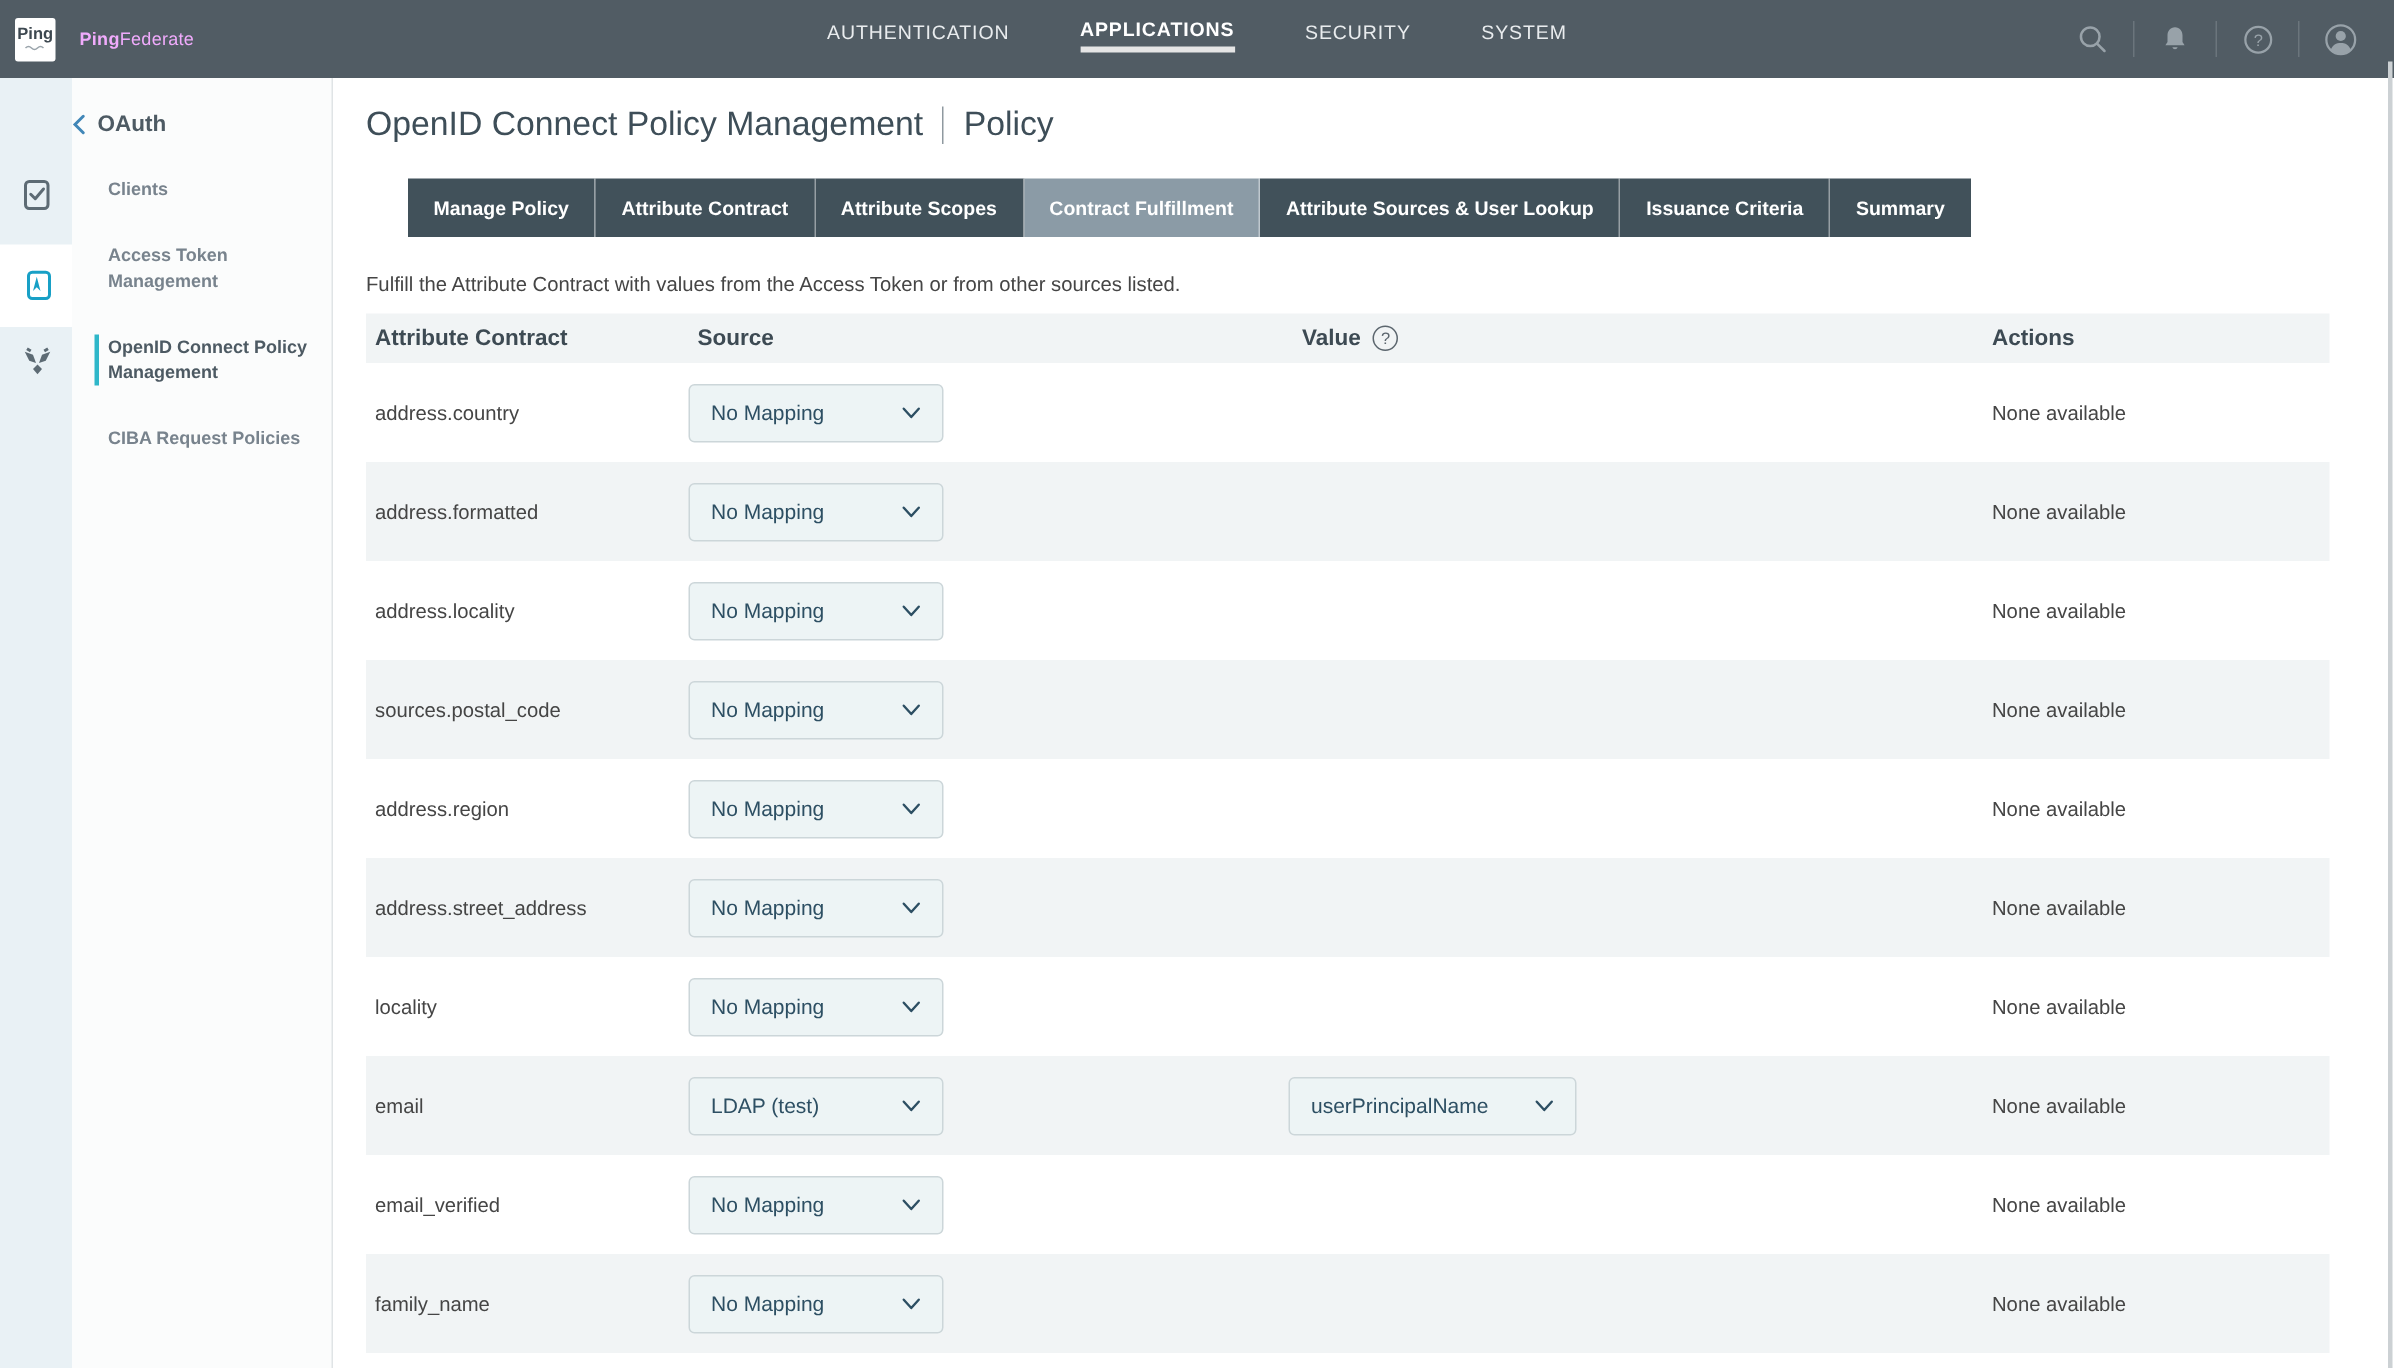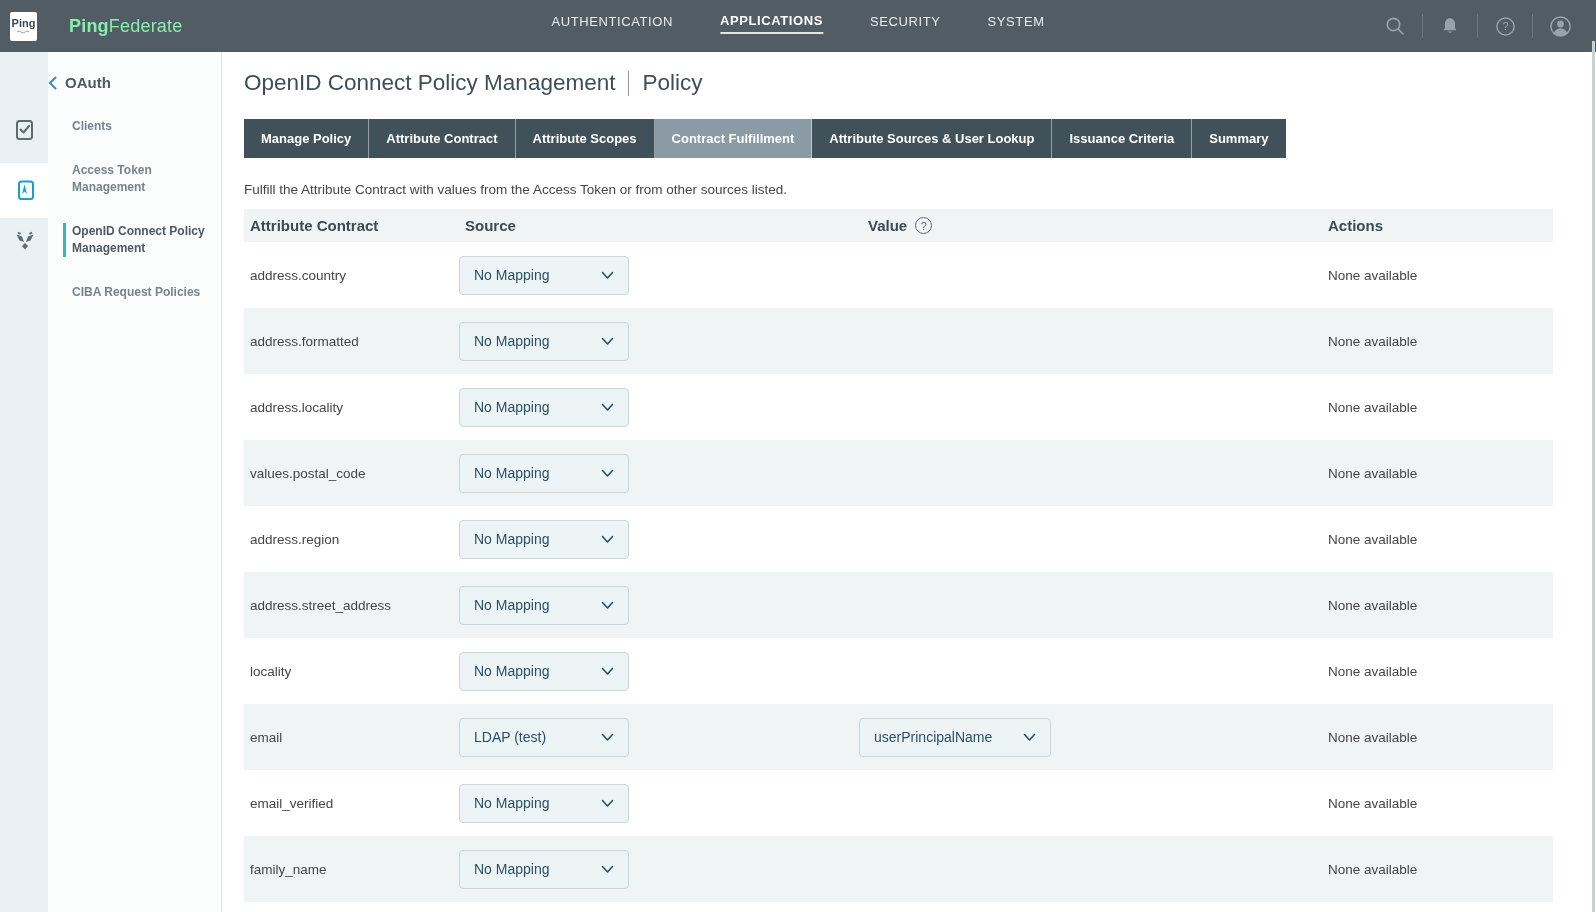--- a/index.html
+++ b/index.html
@@ -4,25 +4,25 @@
 <style>
   * { margin:0; padding:0; box-sizing:border-box; }
   html,body { width:1596px; height:912px; overflow:hidden; background:#fff;
     font-family:"Liberation Sans","DejaVu Sans",sans-serif; }
 
   
   .topbar { position:relative; height:52px; background:#515c64; display:flex; align-items:center; padding:0 24px 0 10px; }
   .logo-box { width:27px; height:29px; background:#fff; border-radius:2px; display:flex; flex-direction:column; align-items:center; justify-content:center; }
   .logo-box .logo-word { font-size:11px; font-weight:bold; color:#3d4850; line-height:11px; }
   .logo-box svg { display:block; margin-top:1px; }
-  .brand { margin-left:32px; font-size:18px; color:#86efac; letter-spacing:.2px; }
+  .brand { margin-left:16px; font-size:12px; color:#f0abfc; letter-spacing:.2px; }
   .brand b { font-weight:bold; }
   .top-nav { position:absolute; left:50%; top:0; height:41px; transform:translateX(-50%); display:flex; align-items:center; gap:47px; }
   .nav-item { color:#e9ecee; font-size:13px; letter-spacing:.6px; cursor:pointer; padding:5px 0 4px; }
-  .nav-item.active { color:#fff; font-weight:bold; border-bottom:2px solid #e5e5e5; }
+  .nav-item.active { color:#fff; font-weight:bold; border-bottom:4px solid #e5e5e5; }
   .top-icons { margin-left:auto; display:flex; align-items:center; gap:15px; }
   .top-icons .vdiv { width:1px; height:24px; background:#6b757c; }
   .tool-icon { display:flex; align-items:center; justify-content:center; width:24px; height:24px; cursor:pointer; }
 
   
   .main-row { display:flex; height:871px; }
 
   .icon-rail { position:relative; width:48px; background:#e9f1f5; flex:0 0 48px; }
   .rail-active-bg { position:absolute; left:0; top:111px; width:48px; height:55px; background:#fff; }
   .rail-icon { position:absolute; left:13px; width:24px; height:24px; cursor:pointer; }
@@ -34,21 +34,21 @@
   .back-link { display:flex; align-items:center; gap:8px; cursor:pointer; }
   .back-link .back-label { font-size:15px; font-weight:bold; color:#4d5a63; }
   .side-items { margin-top:27px; }
   .side-item { padding:0 10px 0 24px; margin-bottom:27px; font-size:12px; font-weight:bold; color:#78838d; line-height:17px; cursor:pointer; }
   .side-item.selected { color:#4d5a63; padding-left:6px; margin-left:15px; border-left:3px solid #2fb7c9; }
 
   
   .content { flex:1; padding:18px 40px 0 22px; }
   .page-title { font-size:22.5px; color:#3e4e58; display:flex; align-items:center; }
   .page-title .tdiv { display:inline-block; width:1px; height:25px; background:#8f99a0; margin:0 13px; }
-  .tabs { display:flex; margin-top:23px; }
+  .tabs { display:flex; margin-top:23px;margin-left:28px; }
   .tab { height:39px; display:flex; align-items:center; padding:0 17px; background:#41515a; color:#fff; font-size:13px; font-weight:bold; border-right:1px solid rgba(255,255,255,.45); cursor:pointer; white-space:nowrap; }
   .tab:last-child { border-right:none; }
   .tab.active { background:#8b9ba6; }
   .page-desc { margin-top:24px; font-size:13.5px; color:#454545; }
 
   .table { margin-top:12px; width:1309px; }
   .thead { display:grid; grid-template-columns:215px 394px 469px 1fr; height:33px; align-items:center; background:#f1f4f5; font-size:15px; font-weight:bold; color:#3d4a53; }
   .thead .c1 { padding-left:6px; }
   .thead .c2 { padding-left:6px; }
   .thead .c3 { padding-left:15px; display:flex; align-items:center; gap:8px; }
@@ -220,21 +220,21 @@
                 <span class="dd-label">No Mapping</span>
                 <svg width="13" height="9" viewBox="0 0 13 9">
                   <path d="M1.5 1.5 L6.5 7 L11.5 1.5" fill="none" stroke="#2d4f63" stroke-width="1.6" stroke-linecap="round" stroke-linejoin="round"></path>
                 </svg>
               </div>
             </div>
             <div class="c3"></div>
             <div class="c4">None available</div>
           </div>
           <div class="trow">
-            <div class="c1">values.postal_code</div>
+            <div class="c1">sources.postal_code</div>
             <div class="c2">
               <div class="dropdown ">
                 <span class="dd-label">No Mapping</span>
                 <svg width="13" height="9" viewBox="0 0 13 9">
                   <path d="M1.5 1.5 L6.5 7 L11.5 1.5" fill="none" stroke="#2d4f63" stroke-width="1.6" stroke-linecap="round" stroke-linejoin="round"></path>
                 </svg>
               </div>
             </div>
             <div class="c3"></div>
             <div class="c4">None available</div>

